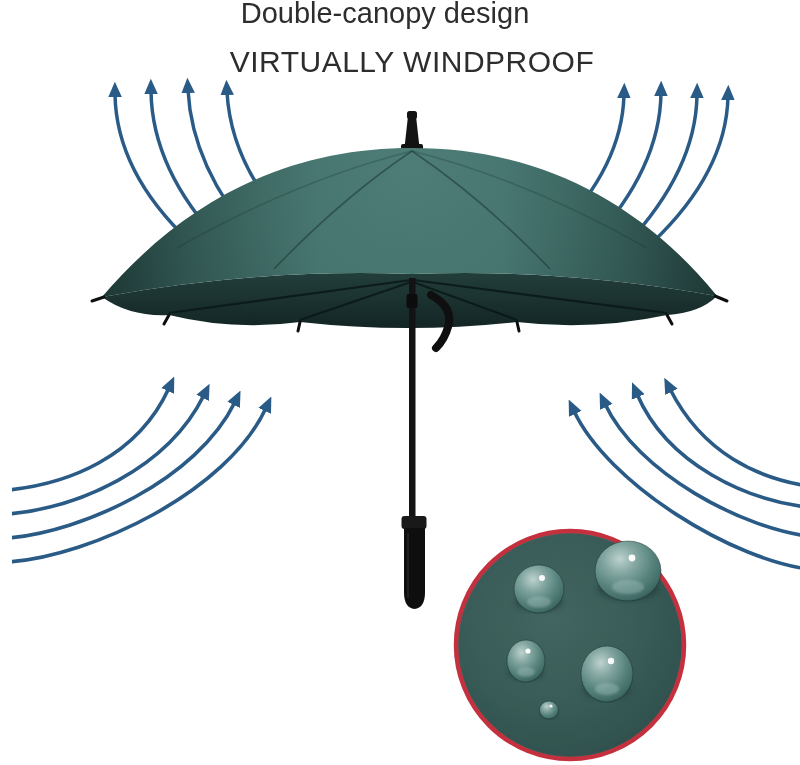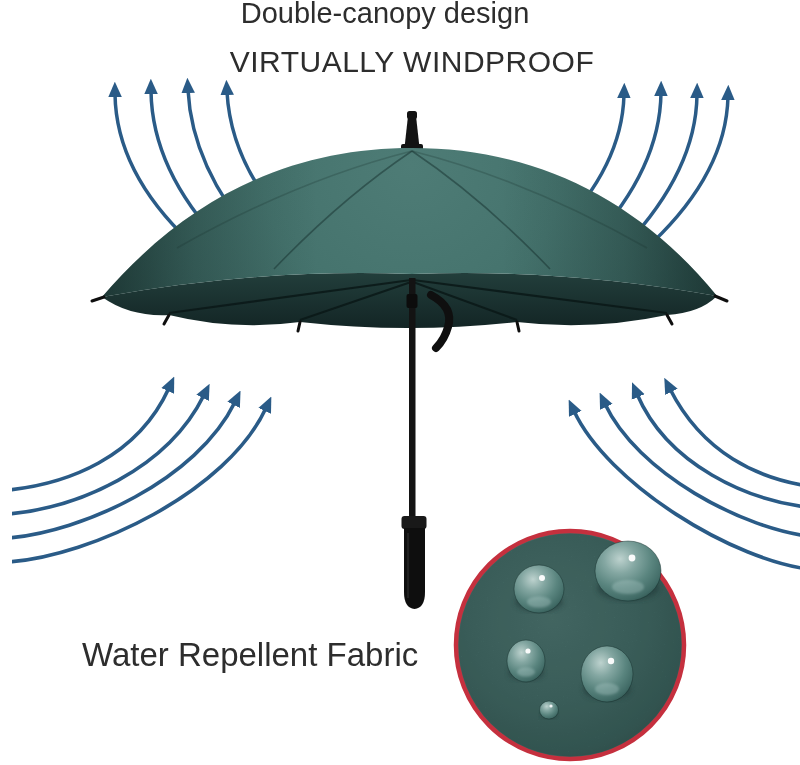--- a/index.html
+++ b/index.html
@@ -195,15 +195,14 @@
     <g>
       <ellipse cx="537" cy="715" rx="9" ry="4" fill="#1c3634" opacity="0.5" filter="url(#fBlur2)"></ellipse>
       <ellipse cx="537" cy="710" rx="9.5" ry="9" fill="url(#gDrop)" stroke="rgba(18,42,40,0.45)" stroke-width="1"></ellipse>
       <circle cx="539" cy="706" r="1.6" fill="#fff" opacity="0.9"></circle>
     </g>
   </g>
 </svg>
 
 <div class="headline1">Double-canopy design</div>
 <div class="headline2">VIRTUALLY WINDPROOF</div>
-<div class="water-label">Water Repellent Fabric</div>
 
 </div>
 
 </body></html>

